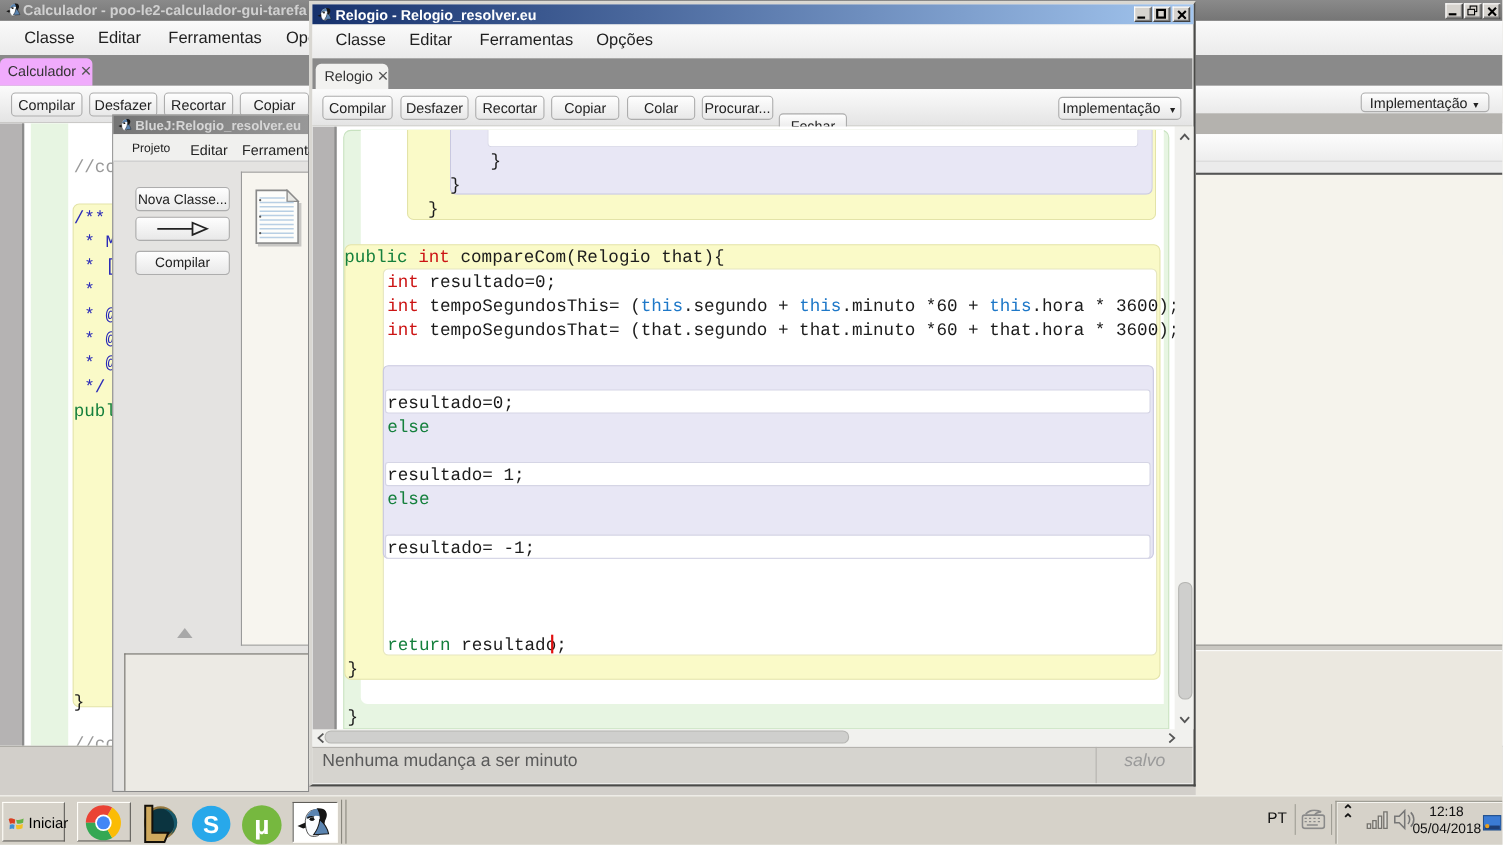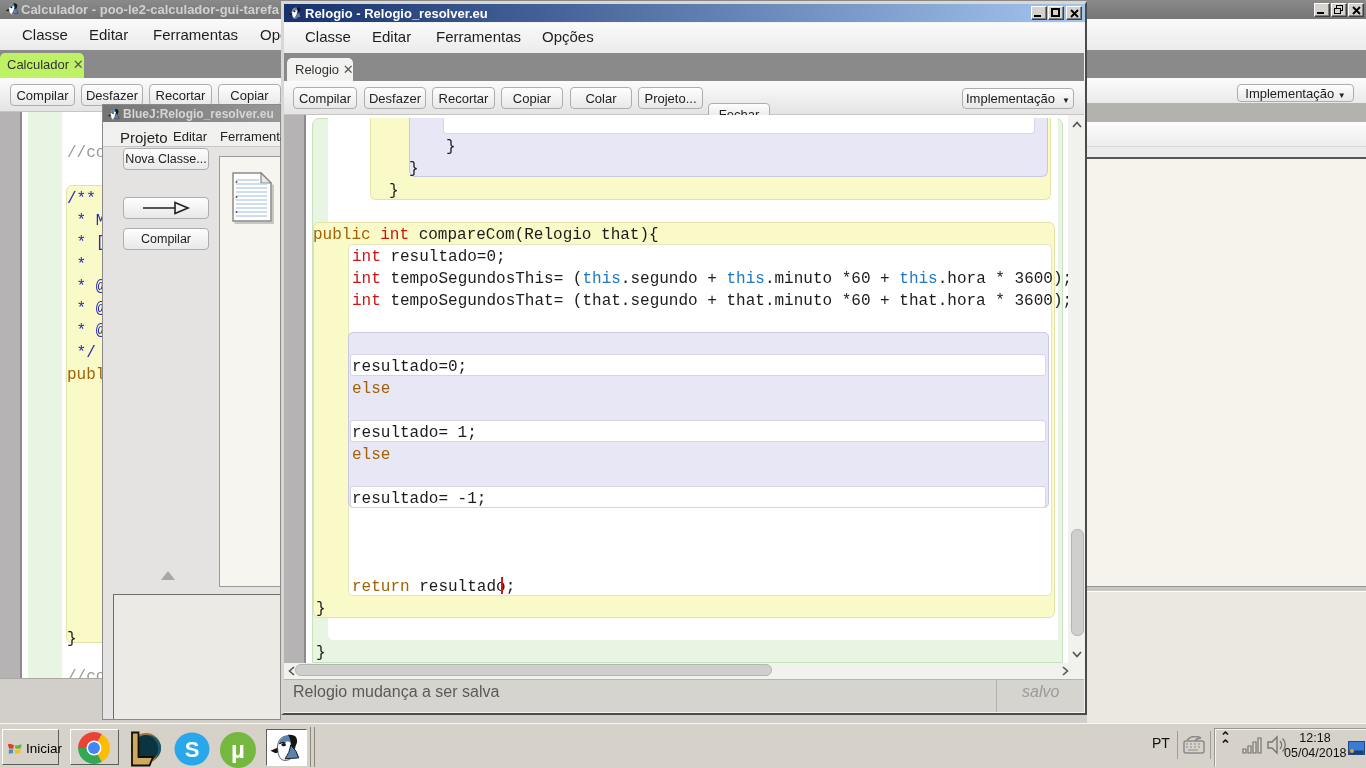--- a/index.html
+++ b/index.html
@@ -1,20 +1,20 @@
 <!DOCTYPE html>
 <html><head><meta charset="utf-8"><style>
 *{margin:0;padding:0;box-sizing:border-box}
 body{font-family:"Liberation Sans",sans-serif}
 #s{position:relative;width:1366px;height:768px;overflow:hidden;background:#d6d2c9;font-family:"Liberation Sans",sans-serif}
 .a{position:absolute}
 .btn{position:absolute;background:linear-gradient(#fefefe,#e8e8e8);border:1px solid #adadad;border-radius:4px;color:#222;font-size:13px;text-align:center;font-family:"Liberation Sans",sans-serif;white-space:nowrap;overflow:hidden}
 .cbtn{position:absolute;width:16px;height:14px;background:#d6d3ce;border-top:1px solid #fff;border-left:1px solid #fff;border-right:1.5px solid #404040;border-bottom:1.5px solid #404040;box-shadow:inset -1px -1px 0 #808080;font-size:10px;text-align:center;line-height:12px;color:#000;font-weight:bold}
 .mono{font-family:"Liberation Mono",monospace;font-size:16px;line-height:22px;white-space:pre;color:#1c1c1c;position:absolute;transform:translateY(1.5px)}
-.k{color:#a16207}.t{color:#cc1414}.b{color:#1e78c8}.cm{color:#999999}.jd{color:#2929b8}
+.k{color:#15803d}.t{color:#cc1414}.b{color:#1e78c8}.cm{color:#999999}.jd{color:#2929b8}
 </style></head><body>
 <div id="s">
 
 <div class="a" style="left:0;top:0;width:1366px;height:723px;background:#f2f2f0">
 
   <div class="a" style="left:0;top:0;width:1366px;height:19px;background:linear-gradient(#8a8a8a,#757575)"></div>
   <div class="a" style="left:5px;top:2px"><svg width="15" height="14" viewBox="0 0 36 34">
           <path d="M1.5,20 L13,15 L15.5,19.5 L7,22.5 Z" fill="#151515"></path>
           <path d="M9,15 Q10,6 17,4.5 Q24,3 26,7 L28,12 L27,20 Q26,27 21,29.5 Q15,31.5 12,28 Q9,24 9,15 Z" fill="#fbfdff" stroke="#333" stroke-width="0.8"></path>
           <path d="M10,12 Q13,4.5 20,3.5 L26,4.5 L28,9 L24,11 Q17,8.5 11,13 Z" fill="#5b84b0"></path>
@@ -38,21 +38,21 @@
         </svg>
       </div>
 
   <div class="a" style="left:0;top:19px;width:1366px;height:31px;background:linear-gradient(#fafafa,#ebebeb)"></div>
   <div class="a" style="left:22px;top:26px;font-size:15px;color:#1e1e1e">Classe</div>
   <div class="a" style="left:89px;top:26px;font-size:15px;color:#1e1e1e">Editar</div>
   <div class="a" style="left:153px;top:26px;font-size:15px;color:#1e1e1e">Ferramentas</div>
   <div class="a" style="left:260px;top:26px;font-size:15px;color:#1e1e1e">Opções</div>
 
   <div class="a" style="left:0;top:50px;width:1366px;height:28px;background:#8a8a8a"></div>
-  <div class="a" style="left:0;top:53px;width:84px;height:25px;background:#bef264;border-radius:5px 5px 0 0;font-size:13px;color:#333;padding:4px 0 0 7px;white-space:nowrap">Calculador <span style="color:#555">✕</span></div>
+  <div class="a" style="left:0;top:53px;width:84px;height:25px;background:#f0abfc;border-radius:5px 5px 0 0;font-size:13px;color:#333;padding:4px 0 0 7px;white-space:nowrap">Calculador <span style="color:#555">✕</span></div>
 
   <div class="a" style="left:0;top:78px;width:1366px;height:34px;background:linear-gradient(#fbfbfb,#e4e4e4);border-bottom:1px solid #c6c5c2"></div>
   <div class="btn" style="left:10px;top:84px;width:65px;height:22px;line-height:21px">Compilar</div>
   <div class="btn" style="left:81px;top:84px;width:62px;height:22px;line-height:21px">Desfazer</div>
   <div class="btn" style="left:149px;top:84px;width:63px;height:22px;line-height:21px">Recortar</div>
   <div class="btn" style="left:218px;top:84px;width:63px;height:22px;line-height:21px">Copiar</div>
   <div class="btn" style="left:1237px;top:84px;width:117px;height:18px;line-height:17px">Implementação <span style="font-size:8px">▼</span></div>
 
   <div class="a" style="left:0;top:112px;width:1366px;height:566px;background:#ffffff;overflow:hidden">
     <div class="a" style="left:0;top:0;width:22px;height:566px;background:#b5b3b3;border-right:2px solid #8c8c8c"></div>
@@ -91,25 +91,25 @@
           <path d="M1.5,20 L13,15 L15.5,19.5 L7,22.5 Z" fill="#151515"></path>
           <path d="M9,15 Q10,6 17,4.5 Q24,3 26,7 L28,12 L27,20 Q26,27 21,29.5 Q15,31.5 12,28 Q9,24 9,15 Z" fill="#fbfdff" stroke="#333" stroke-width="0.8"></path>
           <path d="M10,12 Q13,4.5 20,3.5 L26,4.5 L28,9 L24,11 Q17,8.5 11,13 Z" fill="#5b84b0"></path>
           <path d="M20,3 Q27,2.5 29,6 Q31,10 28,15 Q26,22 20,26.5 Q23,19 23,13 Q23,7 20,3 Z" fill="#151515"></path>
           <path d="M23,14 Q30,20 31.5,27.5 L17,28.5 Q22,22 23,14 Z" fill="#5b84b0" stroke="#151515" stroke-width="1"></path>
           <ellipse cx="15.5" cy="13.5" rx="2.4" ry="1.7" fill="#151515"></ellipse>
           <path d="M11,12.5 Q14,10.5 17.5,11.5" fill="none" stroke="#151515" stroke-width="1.3"></path>
         </svg></div>
   <div class="a" style="left:20px;top:2px;font-size:12px;font-weight:bold;color:#d6d6d6">BlueJ:Relogio_resolver.eu</div>
   <div class="a" style="left:0;top:17px;width:177px;height:25px;background:#f0f0ee;border-bottom:1px solid #c6c6c6"></div>
-  <div class="a" style="left:17px;top:24px;font-size:15px;color:#222">Projeto</div>
+  <div class="a" style="left:17px;top:24px;font-size:11px;color:#222">Projeto</div>
   <div class="a" style="left:70px;top:24px;font-size:13px;color:#222">Editar</div>
   <div class="a" style="left:117px;top:24px;font-size:13px;color:#222">Ferramentas</div>
 
-  <div class="btn" style="left:20px;top:43px;width:86px;height:22px;line-height:21px;font-size:12.5px">Nova Classe...</div>
+  <div class="btn" style="left:20px;top:65px;width:86px;height:22px;line-height:21px;font-size:12.5px">Nova Classe...</div>
   <div class="btn" style="left:20px;top:92px;width:86px;height:22px;line-height:21px"><svg width="50" height="14" viewBox="0 0 50 14" style="margin-top:3px">
           <line x1="2" y1="7" x2="34" y2="7" stroke="#222" stroke-width="1.6"></line>
           <polygon points="34,1.5 47,7 34,12.5" fill="none" stroke="#222" stroke-width="1.6"></polygon>
         </svg></div>
   <div class="btn" style="left:20px;top:123px;width:86px;height:22px;line-height:21px;font-size:12.5px">Compilar</div>
 
   <div class="a" style="left:116px;top:51px;width:61px;height:431px;background:#f7f5ef;border:1px solid #9a9a9a;border-right:none"></div>
   <div class="a" style="left:128px;top:66px"><svg width="44" height="56" viewBox="0 0 44 56">
 <path d="M2,2 L30,2 L40,12 L40,50 L2,50 Z" fill="#fdfdfb" stroke="#8a8a8a" stroke-width="1.5"></path>
 <path d="M40,12 L40,50 L2,50" fill="none" stroke="#9a9a9a" stroke-width="3" opacity="0.5" transform="translate(1.5,1.5)"></path>
@@ -170,21 +170,21 @@
 
     <div class="a" style="left:0;top:49px;width:800px;height:28px;background:#8a8a8a"></div>
     <div class="a" style="left:3px;top:54px;width:66px;height:23px;background:#f2f2f0;border-radius:5px 5px 0 0;font-size:13px;color:#333;padding:4px 0 0 8px;white-space:nowrap">Relogio <span style="color:#555">✕</span></div>
 
     <div class="a" style="left:0;top:77px;width:800px;height:34px;background:linear-gradient(#fbfbfb,#e4e4e4);border-bottom:1px solid #c6c5c2"></div>
     <div class="btn" style="left:9px;top:83px;width:64px;height:22px;line-height:21px">Compilar</div>
     <div class="btn" style="left:80px;top:83px;width:62px;height:22px;line-height:21px">Desfazer</div>
     <div class="btn" style="left:148px;top:83px;width:63px;height:22px;line-height:21px">Recortar</div>
     <div class="btn" style="left:217px;top:83px;width:62px;height:22px;line-height:21px">Copiar</div>
     <div class="btn" style="left:286px;top:83px;width:62px;height:22px;line-height:21px">Colar</div>
-    <div class="btn" style="left:354px;top:83px;width:65px;height:22px;line-height:21px">Projeto...</div>
+    <div class="btn" style="left:354px;top:83px;width:65px;height:22px;line-height:21px">Procurar...</div>
     <div class="btn" style="left:424px;top:99px;width:62px;height:16px;line-height:21px">Fechar</div>
     <div class="btn" style="left:678px;top:84px;width:112px;height:21px;line-height:20px">Implementação&nbsp; <span style="font-size:8px">▼</span></div>
 
     <div class="a" style="left:0;top:111px;width:784px;height:549px;background:#fff;overflow:hidden" id="ed">
       <div class="a" style="left:0;top:0;width:22px;height:549px;background:#b5b3b3;border-right:2px solid #8c8c8c"></div>
 
       <div class="a" style="left:28px;top:3px;width:751px;height:545px;background:#e7f5e2;border:1px solid #c8e2c0;border-radius:7px 7px 0 0"></div>
       <div class="a" style="left:44px;top:3px;width:730px;height:522px;background:#fff;border-radius:0 0 0 6px"></div>
 
       <div class="a" style="left:86px;top:3px;width:681px;height:82px;background:#fafac8;border:1px solid #e3e3a8;border-top:none;border-radius:0 0 6px 6px"></div>
@@ -230,21 +230,21 @@
       <svg style="position:absolute;left:4px;top:3px" width="7" height="10" viewBox="0 0 7 10">
             <path d="M6,1 L1.5,5 L6,9" fill="none" stroke="#555" stroke-width="1.6"></path>
           </svg>
       <div class="a" style="left:11px;top:1px;width:477px;height:12px;background:#cfcfcd;border:1px solid #b5b5b2;border-radius:6px"></div>
       <svg style="position:absolute;left:778px;top:3px" width="7" height="10" viewBox="0 0 7 10">
             <path d="M1,1 L5.5,5 L1,9" fill="none" stroke="#555" stroke-width="1.6"></path>
           </svg>
     </div>
 
     <div class="a" style="left:0;top:675px;width:800px;height:33px;background:#d6d4cf;border-top:1px solid #b5b3ae"></div>
-    <div class="a" style="left:9px;top:679px;font-size:16px;color:#5a5a5a">Relogio mudança a ser salva</div>
+    <div class="a" style="left:9px;top:679px;font-size:16px;color:#5a5a5a">Nenhuma mudança a ser minuto</div>
     <div class="a" style="left:712px;top:675px;width:1px;height:33px;background:#b5b3ae"></div>
     <div class="a" style="left:738px;top:679px;font-size:16px;color:#9a9a9a;font-style:italic">salvo</div>
   </div>
 </div>
 
 <div class="a" style="left:0;top:723px;width:1366px;height:45px;background:#d6d2c9;border-top:1px solid #f8f7f2" id="taskbar">
   <div class="a" style="left:2px;top:5px;width:57px;height:36px;background:#d6d2c9;border-top:1.5px solid #fffef9;border-left:1.5px solid #fffef9;border-right:1.5px solid #5f5d58;border-bottom:1.5px solid #5f5d58" id="startbtn">
     <svg class="a" style="left:4px;top:10px" width="17" height="16" viewBox="0 0 20 18">
       <path d="M1,5 Q3,3.5 5,4.5 L8,5.5 L7.5,10 Q5,9 2.5,10 Z" fill="#d93f21"></path>
       <path d="M9,5.8 Q12,6.5 15,5.2 L17,4.5 L16.5,9 Q13,10.5 10,9.8 Z" fill="#65b345"></path>

